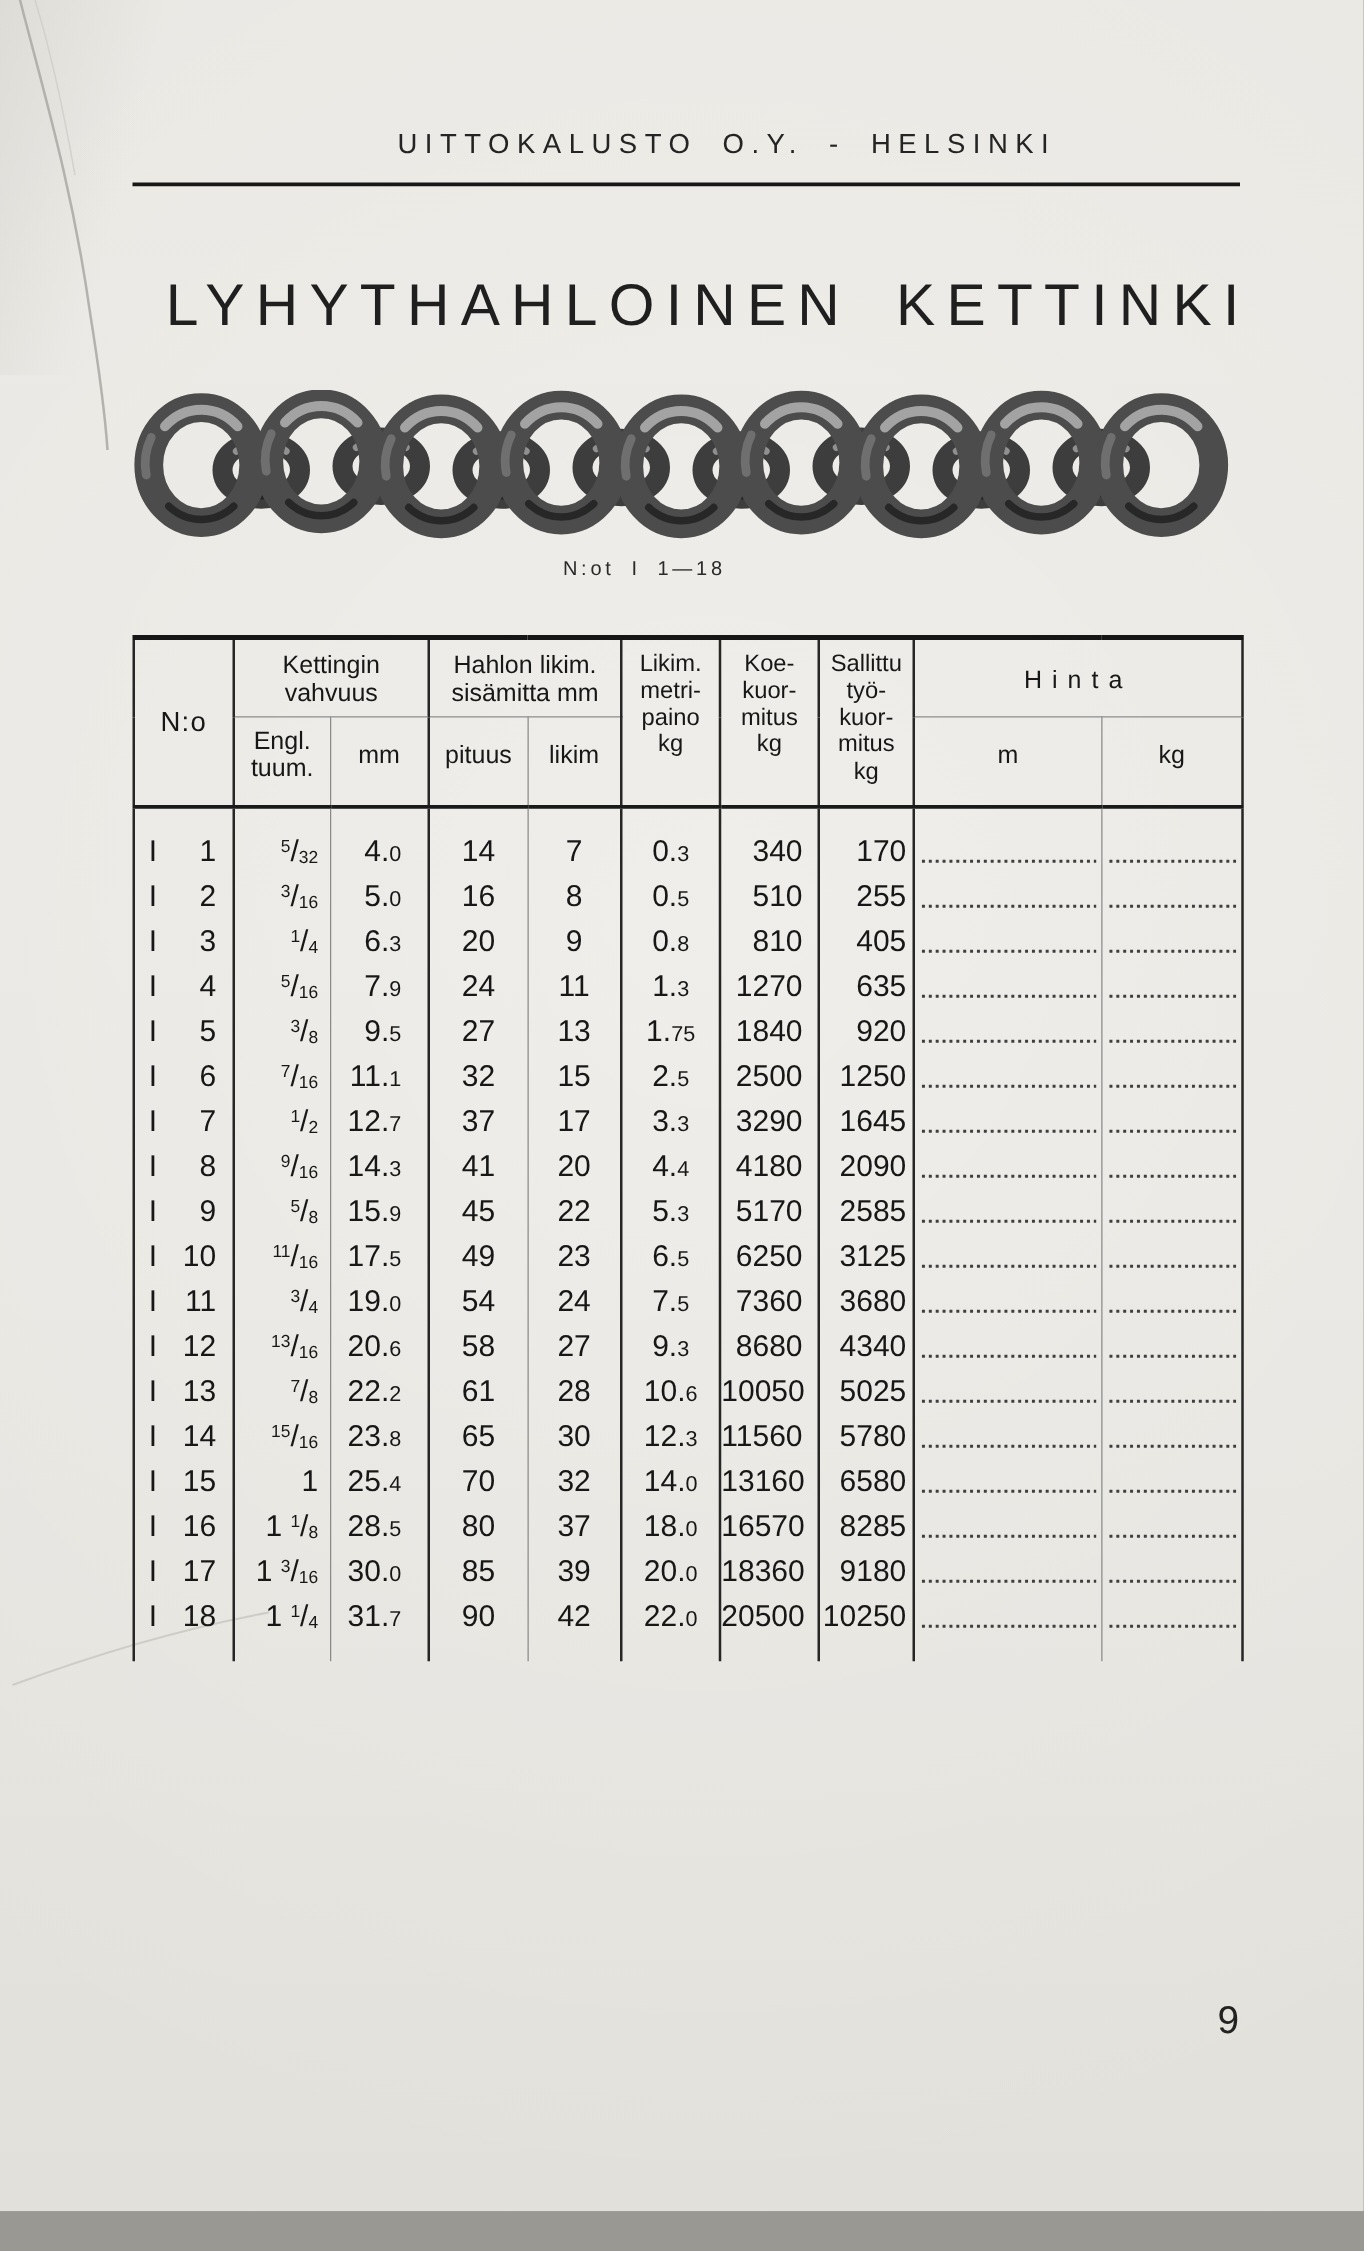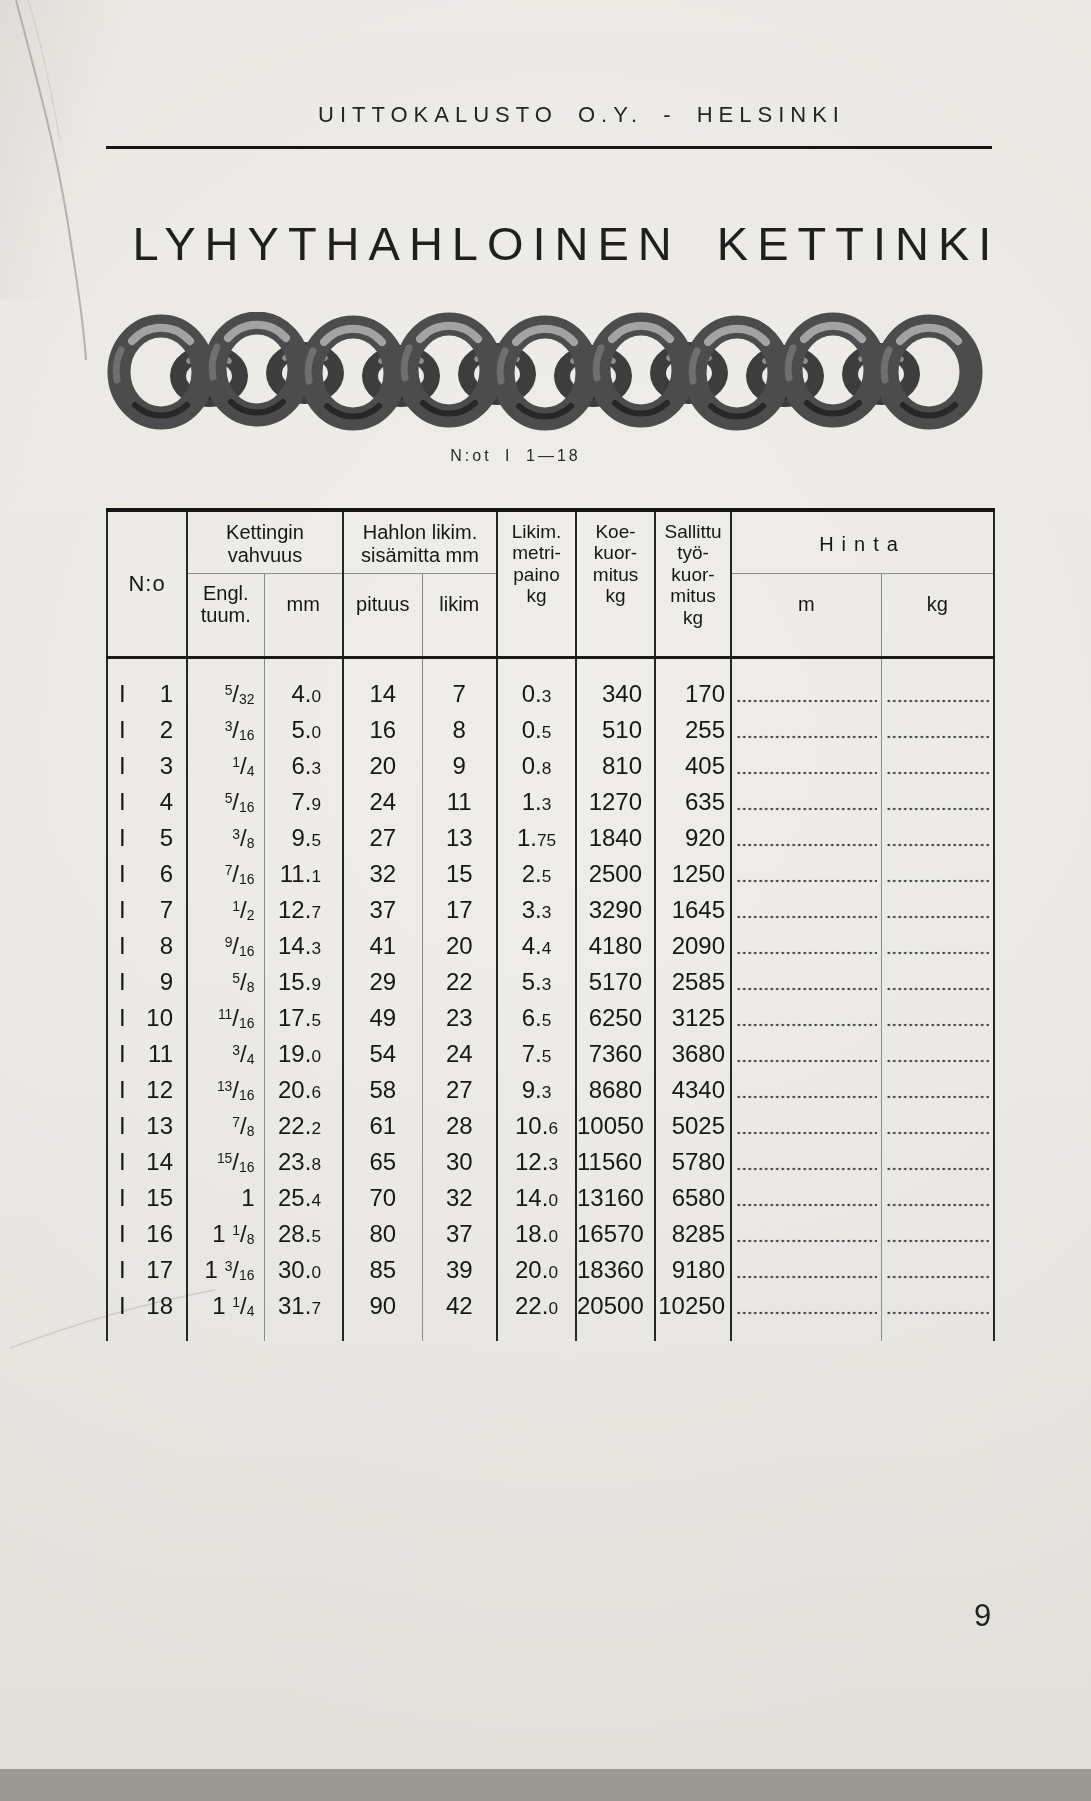--- a/index.html
+++ b/index.html
@@ -47,21 +47,21 @@
   th.group{
     font-size:20px;line-height:1.15;border-bottom:1px solid #8d8d8d;
     padding:9px 0 6px 0;height:43px;vertical-align:middle;white-space:pre-line;
   }
   th.hinta{letter-spacing:8px;}
   th.tall{
     font-size:19px;line-height:1.13;vertical-align:top;padding-top:9px;
     white-space:pre-line;
     margin-left:19px;
   }
-  tr.sub th{font-size:20px;line-height:1.08;white-space:pre-line;height:62px;vertical-align:middle;padding-bottom:20px;}
+  tr.sub th{font-size:20px;line-height:1.08;white-space:pre-line;height:62px;vertical-align:middle;padding-bottom:8px;}
   thead th.hbot{border-bottom:3px solid #1a1a1a;}
 
   tbody td{height:36px;font-size:24px;vertical-align:middle;padding:0;}
   tbody tr:first-child td{padding-top:17px;}
   tbody tr:last-child td{padding-bottom:17px;}
   td.no{padding-left:11px;padding-right:13px;}
   td.no .cellwrap{display:flex;justify-content:space-between;align-items:baseline;}
   td.engl{text-align:right;padding-right:9px;}
   td.mm{text-align:right;padding-right:21px;}
   td.pit,td.lev,td.pai{text-align:center;}
@@ -347,21 +347,21 @@
         </tr>
         <tr>
           <td class="no bL2">
             <div class="cellwrap">
               <span>I</span>
               <span>9</span>
             </div>
           </td>
           <td class="engl bL2"><sup class="fn">5</sup>/<sub class="fd">8</sub></td>
           <td class="mm bL1">15.<span class="dec">9</span></td>
-          <td class="pit bL2">29</td>
+          <td class="pit bL2">45</td>
           <td class="lev bL1">22</td>
           <td class="pai bL2">5.<span class="dec">3</span></td>
           <td class="koe bL2">5170</td>
           <td class="sal bL2">2585</td>
           <td class="ldr bL2">
             <div class="dots"></div>
           </td>
           <td class="ldr bL1 bR2">
             <div class="dots"></div>
           </td>

